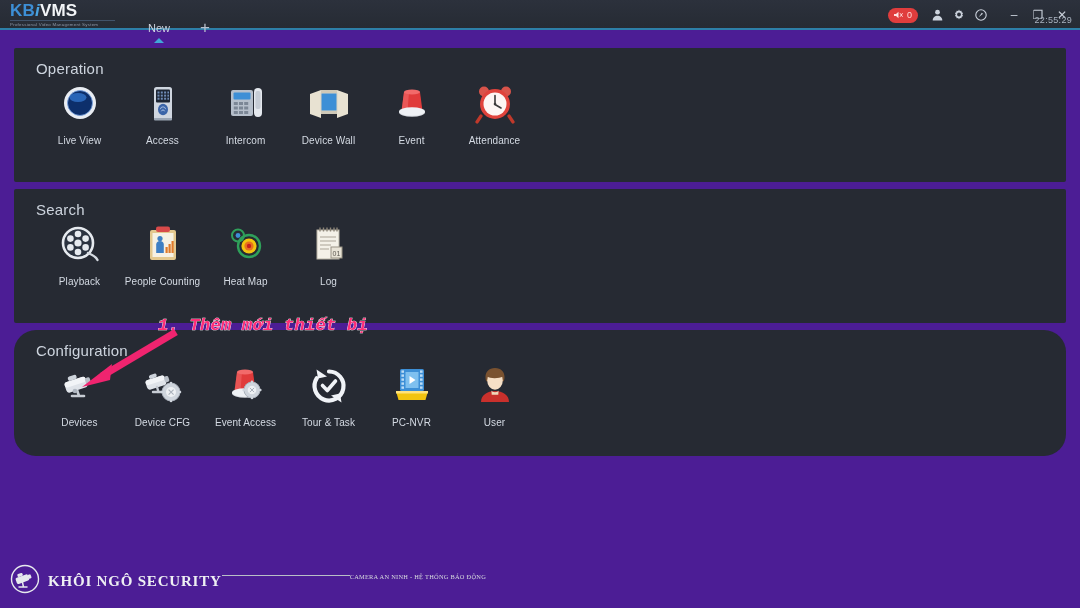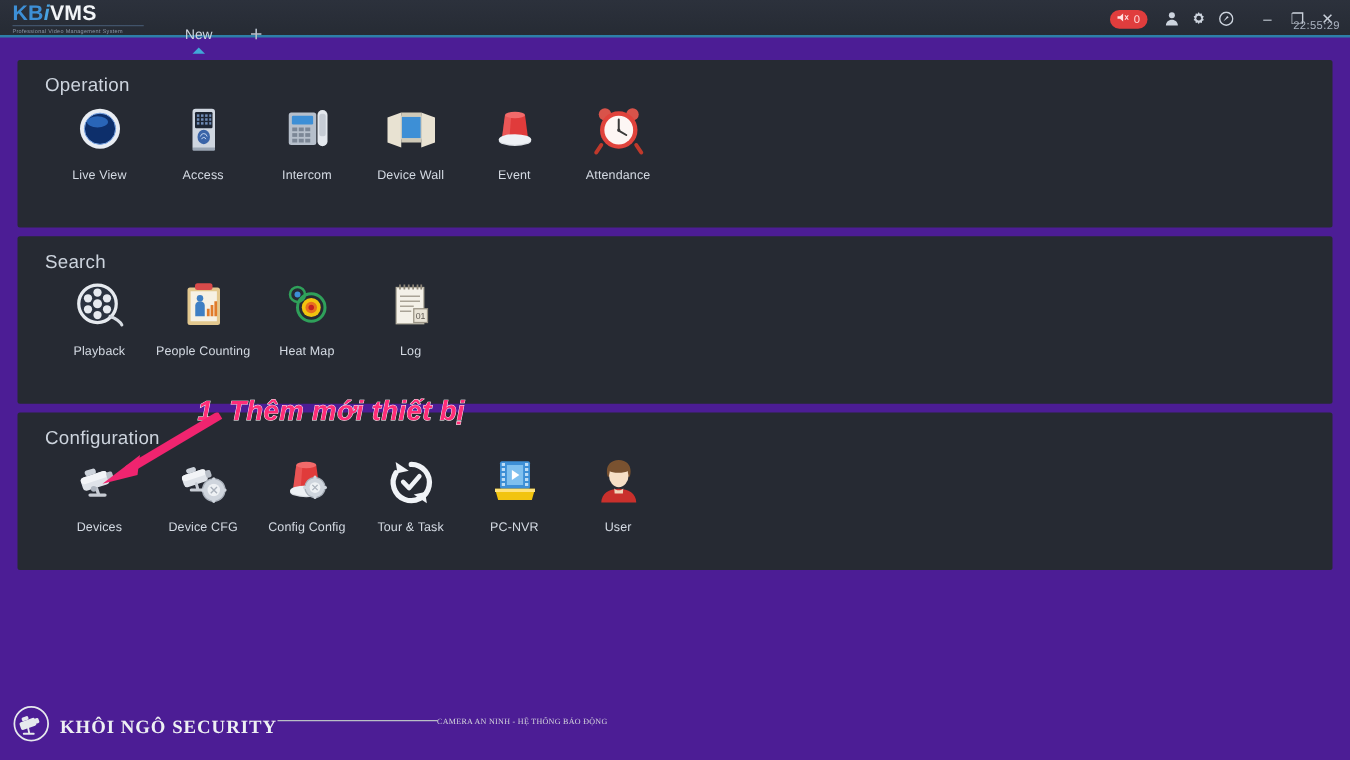--- a/index.html
+++ b/index.html
@@ -63,45 +63,46 @@
     letter-spacing: .3px;
   }
 
   
   .panel {
     position: absolute; left: 14px; width: 1052px;
     background: #262a33; border-radius: 2px;
   }
   #panel-operation     { top: 48px;  height: 134px; }
   #panel-search        { top: 189px; height: 134px; }
-  #panel-configuration { top: 330px; height: 126px; }
+  #panel-configuration { top: 330px; height: 126px; border-radius: 22px; }
 
   .section-title {
     position: absolute; left: 22px; top: 12px;
     font-size: 15px; color: #cdd4de; letter-spacing: .2px;
   }
 
   .grid { position: absolute; left: 24px; top: 34px; display: flex; }
   .tile {
     width: 83px; display: flex; flex-direction: column; align-items: center;
     cursor: default;
   }
   .tile .ico { width: 44px; height: 44px; position: relative; }
   .tile .lbl {
     margin-top: 9px; font-size: 10px; color: #d4dae3; white-space: nowrap; letter-spacing: .1px;
   }
 
   
   .annot-text {
     position: absolute; left: 158px; top: 316px;
-    font-size: 22px; font-weight: bold; font-style: italic;
+    font-size: 17px; font-weight: bold; font-style: italic;
     color: #ff2d78; letter-spacing: .3px;
     -webkit-text-stroke: 0.7px #ffffff;
     paint-order: stroke fill;
     white-space: nowrap;
+    font-family: Liberation Mono, monospace;
   }
   .annot-arrow { position: absolute; left: 78px; top: 330px; width: 100px; height: 60px; }
 
   
   .watermark { position: absolute; left: 10px; top: 564px; display: flex; align-items: center; gap: 8px; }
   .wm-text { display: flex; }
   .wm-title {
     font-family: "Liberation Serif", serif; font-size: 15px; font-weight: bold;
     color: #eef0f3; letter-spacing: .8px; line-height: 16px;
   }
@@ -412,21 +413,21 @@
             <ellipse cx="21" cy="8" rx="8" ry="2.6" fill="#f26a6a"></ellipse>
             <ellipse cx="21" cy="29.5" rx="13" ry="4.2" fill="#d8dce2"></ellipse>
             <ellipse cx="21" cy="28.5" rx="13" ry="4.2" fill="#eef1f5"></ellipse>
             <circle cx="28" cy="26" r="8" fill="#cfd5dd"></circle>
             <circle cx="28" cy="26" r="8" fill="none" stroke="#a9b0ba" stroke-width="1"></circle>
             <circle cx="28" cy="26" r="4.3" fill="#eef1f4"></circle>
             <path d="M28 20v-2.4M28 34v-2.4M34 26h2.4M19.6 26H22" stroke="#cfd5dd" stroke-width="2.4" stroke-linecap="round"></path>
             <path d="M25.9 23.9l4.2 4.2M30.1 23.9l-4.2 4.2" stroke="#a9b0ba" stroke-width="1"></path>
           </svg>
         </div>
-        <div class="lbl">Config Config</div>
+        <div class="lbl">Event Access</div>
       </div>
 
       <div class="tile">
         <div class="ico">
           <svg width="44" height="44" viewBox="0 0 44 44">
             <path d="M22 7.5a14.5 14.5 0 1 1-12.2 6.7" fill="none" stroke="#f0f3f7" stroke-width="4.2" stroke-linecap="round"></path>
             <path d="M9.5 5.5l1.5 9 9-2z" fill="#f0f3f7"></path>
             <path d="M34.5 38.5l-1.5-9-9 2z" fill="#f0f3f7"></path>
             <path d="M15.5 21.5l4.8 5 8.2-9.5" fill="none" stroke="#f0f3f7" stroke-width="3.6" stroke-linecap="round" stroke-linejoin="round"></path>
           </svg>

